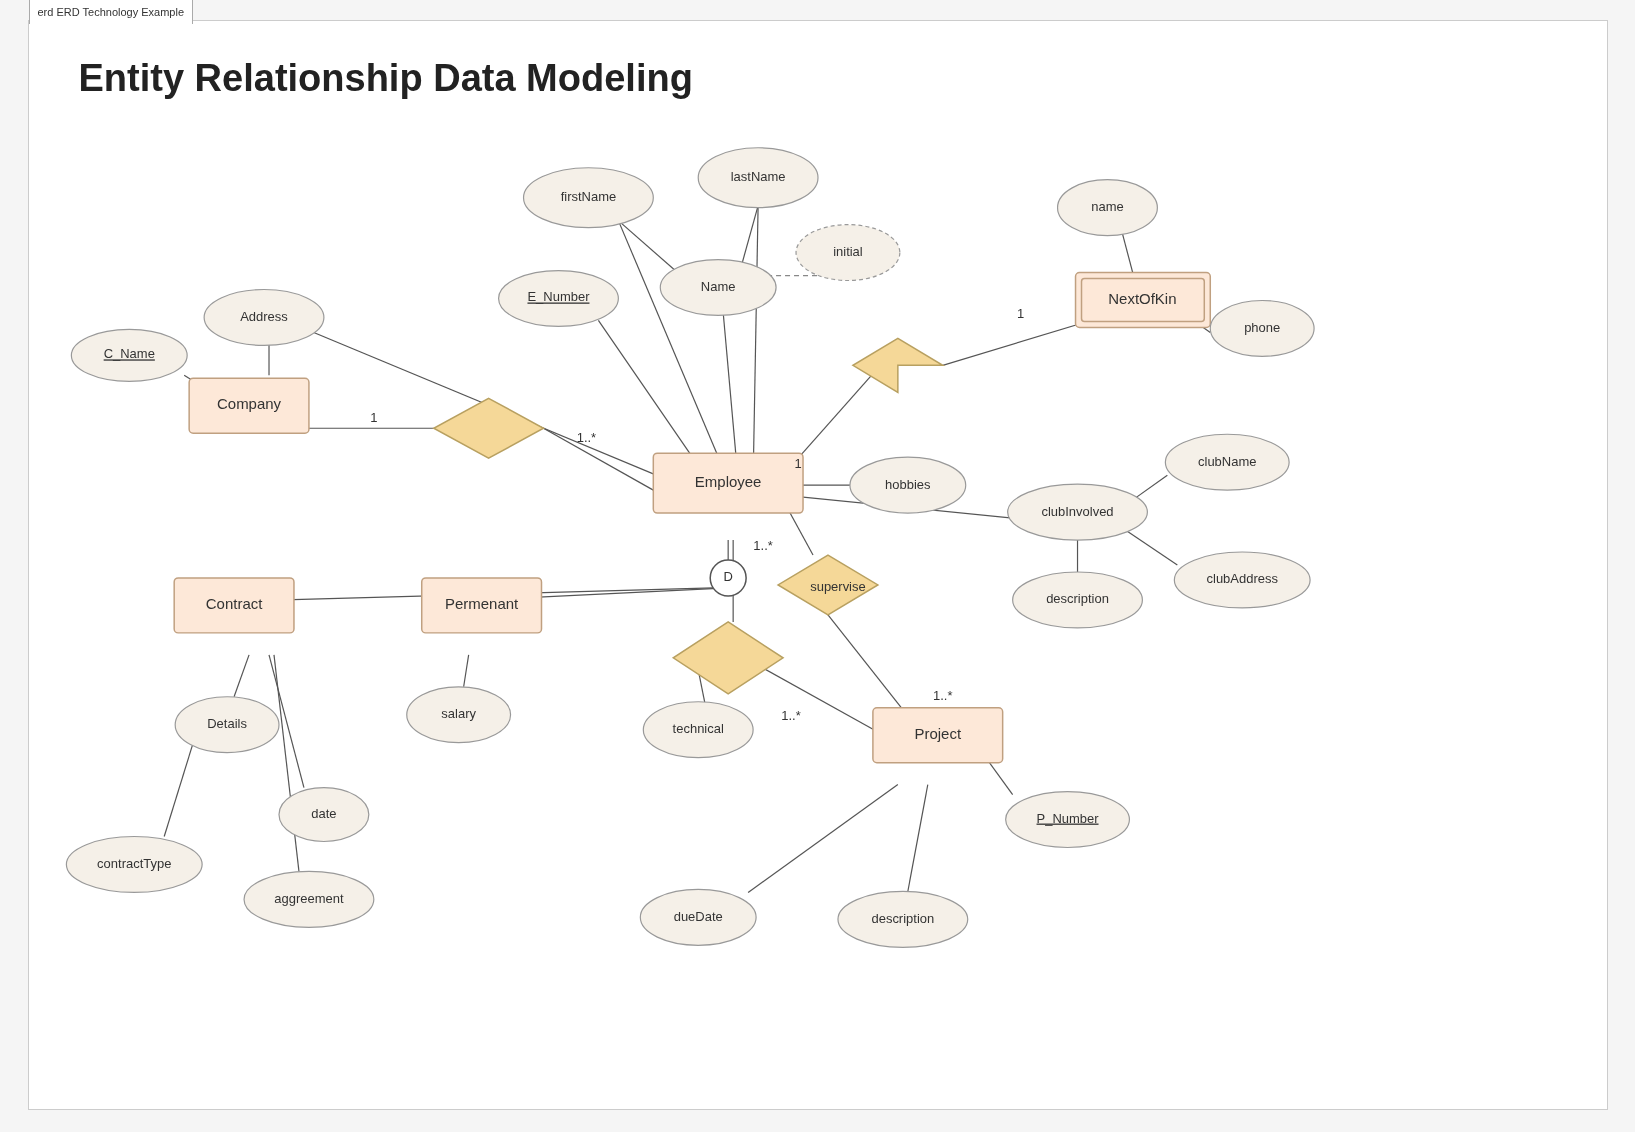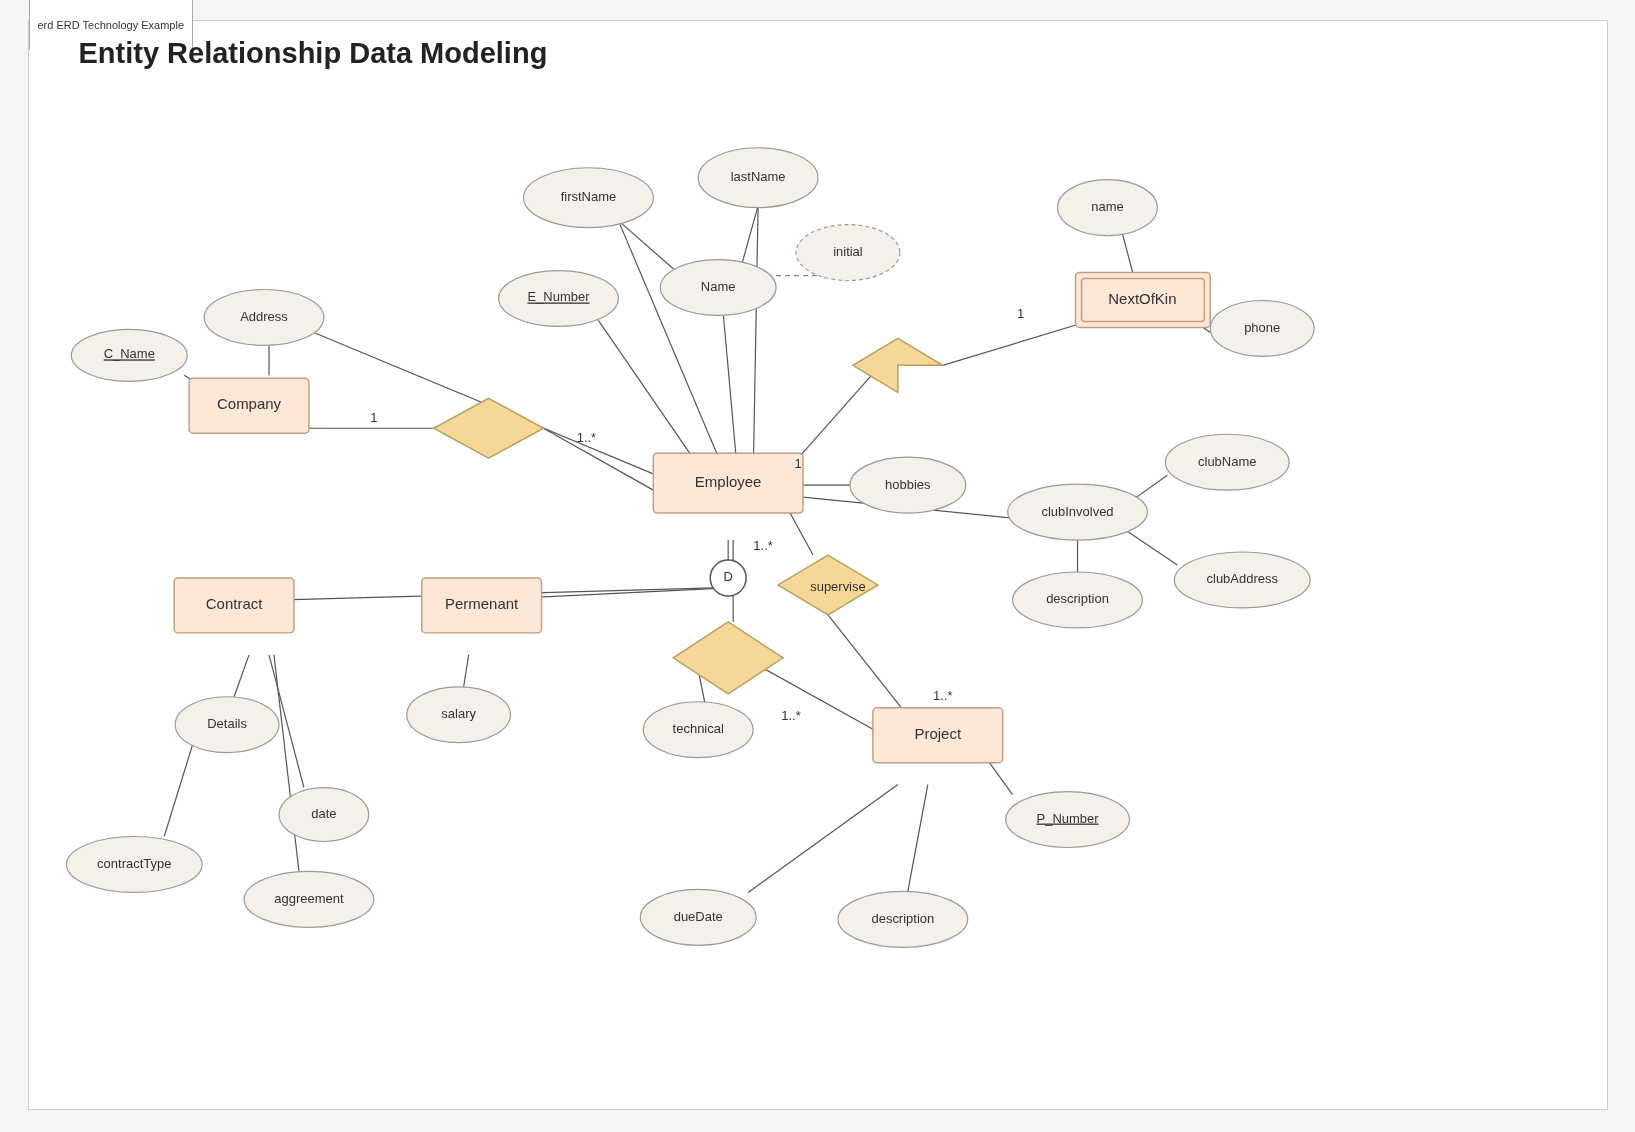--- a/index.html
+++ b/index.html
@@ -19,28 +19,28 @@
       position: relative;
     }
     .tab-label {
       position: absolute;
       top: -22px;
       left: 0;
       background: white;
       border: 1px solid #aaa;
       border-bottom: none;
       font-size: 11px;
-      padding: 19px 8px;
+      padding: 6px 8px;
       color: #333;
     }
     .page-title {
       position: absolute;
-      top: 16px;
+      top: 36px;
       left: 50px;
-      font-size: 29px;
+      font-size: 38px;
       font-weight: bold;
       color: #222;
     }
     svg {
       position: absolute;
       top: 0;
       left: 0;
       width: 100%;
       height: 100%;
       overflow: visible;

